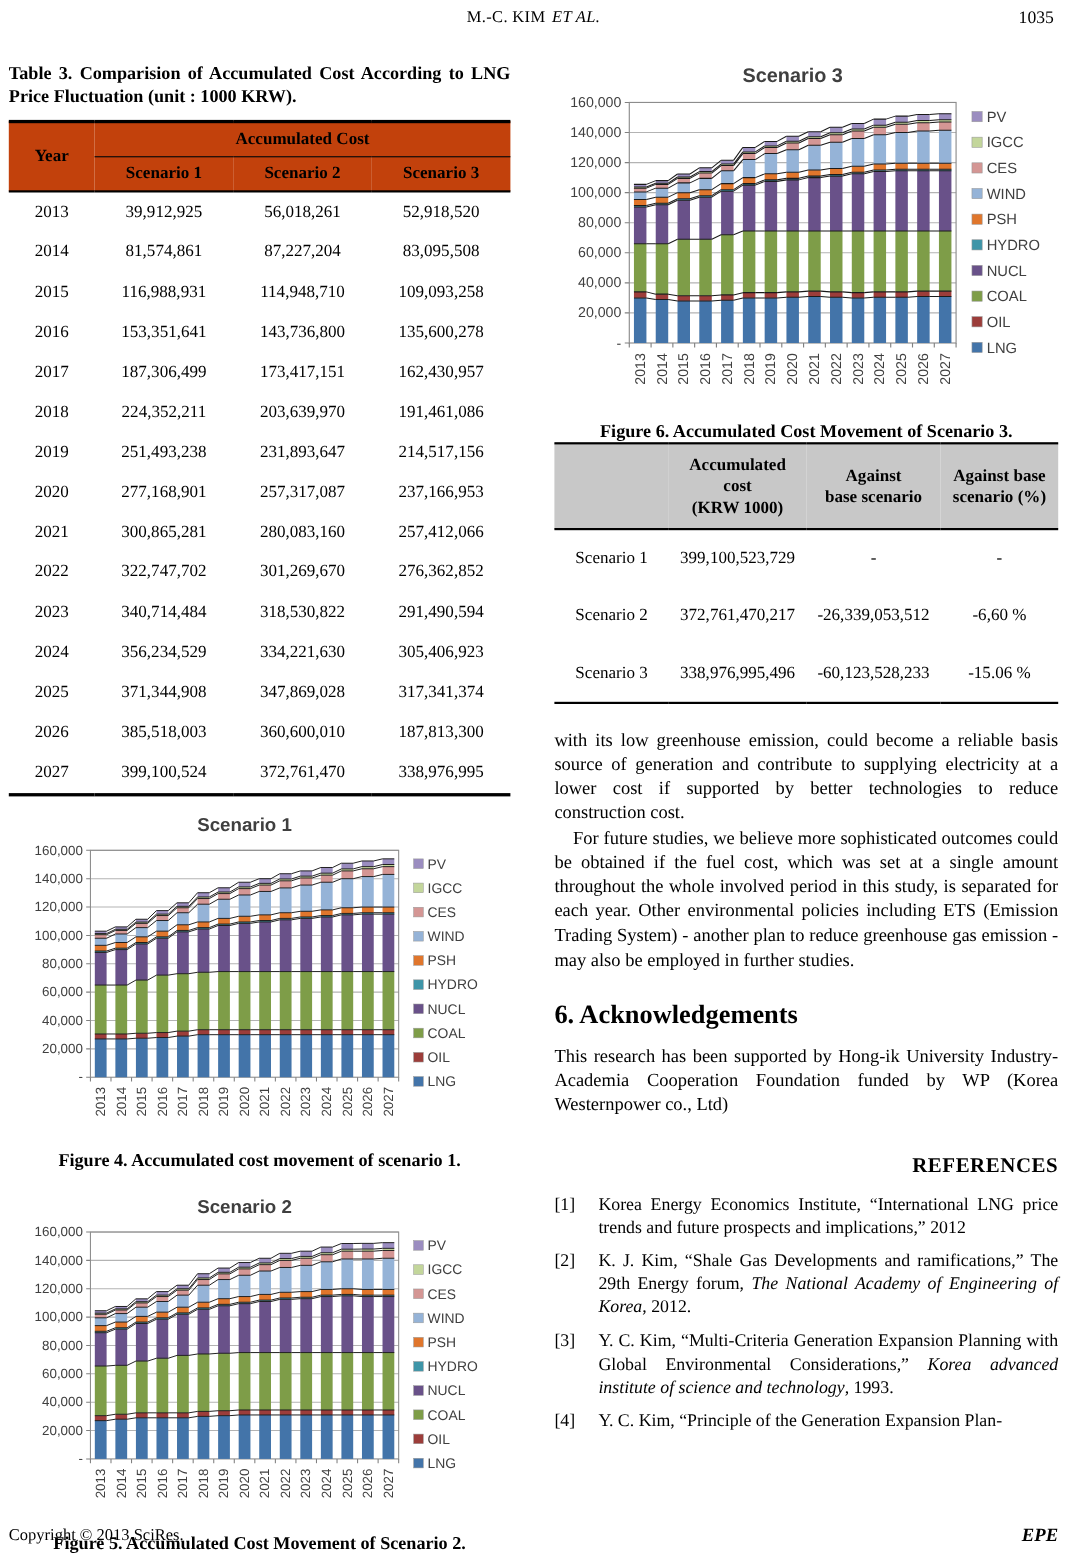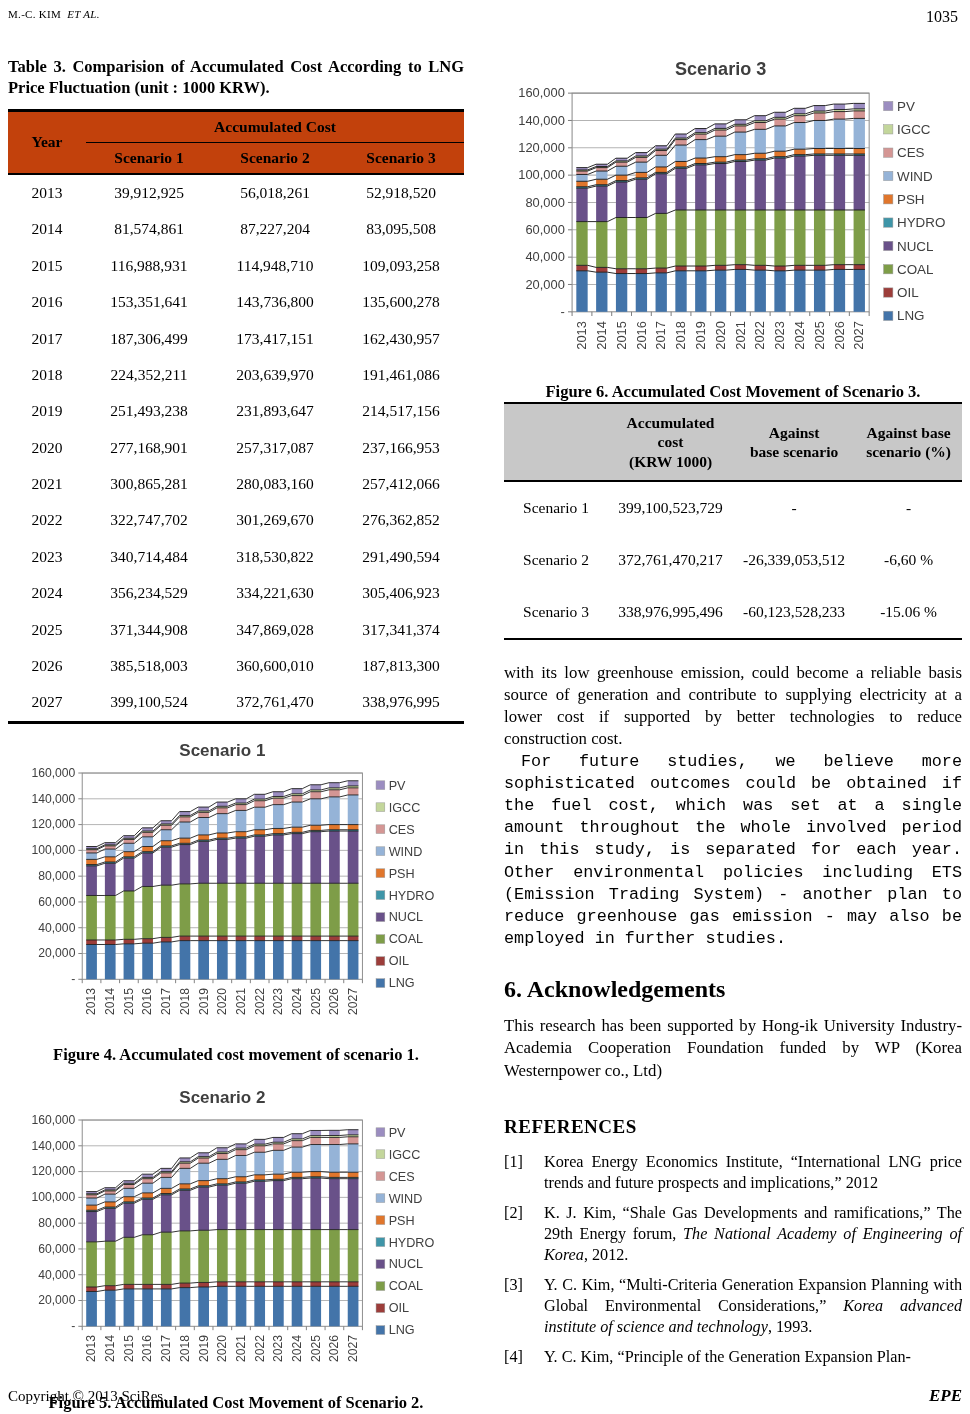--- a/index.html
+++ b/index.html
@@ -1,21 +1,21 @@
 <!DOCTYPE html>
 <html><head>
 <meta charset="utf-8">
 <style>
   html,body{margin:0;padding:0;}
   body{width:970px;height:1414px;background:#ffffff;color:#000;
        font-family:"Liberation Serif", serif;position:relative;overflow:hidden;}
   .page{position:absolute;inset:0;padding:8px 8px 0;box-sizing:border-box;}
   
   .running-head{position:relative;height:24px;}
-  .rh-center{font-size:11px;letter-spacing:.3px;}
+  .rh-center{text-align:center;font-size:15px;letter-spacing:.3px;}
   .rh-etal{font-style:italic;margin-left:6px;}
   .rh-page{position:absolute;right:4px;top:0;font-size:16px;}
   
   .cols{display:flex;gap:40px;margin-top:24px;}
   .col-left{width:456px;flex:none;}
   .col-right{flex:1;min-width:0;}
   
   .tab-caption{font-weight:bold;font-size:16.5px;line-height:1.3;text-align:justify;margin:0 0 10px 0;}
   .fig-caption{font-weight:bold;font-size:16.5px;text-align:center;margin:4px 0 0 0;}
   
@@ -32,24 +32,24 @@
                     border-bottom:2px solid #000;white-space:pre-line;line-height:1.25;}
   table.t4 tbody td{text-align:center;padding:17px 2px;}
   
   .figure{margin-top:14px;}
   .chart{width:432px;margin-left:10px;}
   .chart-right{width:458px;margin-left:0;}
   .chart svg{display:block;width:100%;height:auto;font-family:"Liberation Sans", sans-serif;}
   
   .bodytext{font-size:16.8px;line-height:1.32;text-align:justify;margin-top:22px;}
   .bodytext p{margin:0;}
-  .bodytext p.ind{text-indent:17px;font-family:Liberation Mono, monospace;}
+  .bodytext p.ind{text-indent:17px;}
   .ack-head{font-size:24px;font-weight:bold;margin:26px 0 12px 0;}
   .ack-text{font-size:16.8px;line-height:1.32;text-align:justify;margin:0;}
-  .ref-head{font-size:19px;font-weight:bold;text-align:left;margin:34px 0 14px 0;letter-spacing:.5px;}
+  .ref-head{font-size:19px;font-weight:bold;text-align:right;margin:34px 0 14px 0;letter-spacing:.5px;}
   .ref-list{margin:0;padding:0;list-style:none;}
   .ref-item{display:flex;font-size:16.2px;line-height:1.3;text-align:justify;margin-bottom:9px;}
   .ref-num{flex:none;width:40px;}
   .ref-txt{flex:1;}
   .ref-txt i{font-style:italic;}
   
   .footer{position:absolute;left:8px;right:8px;bottom:8px;display:flex;
           justify-content:space-between;align-items:center;}
   .footer-left{font-size:15px;}
   .footer-right{font-size:17px;font-weight:bold;font-style:italic;}

